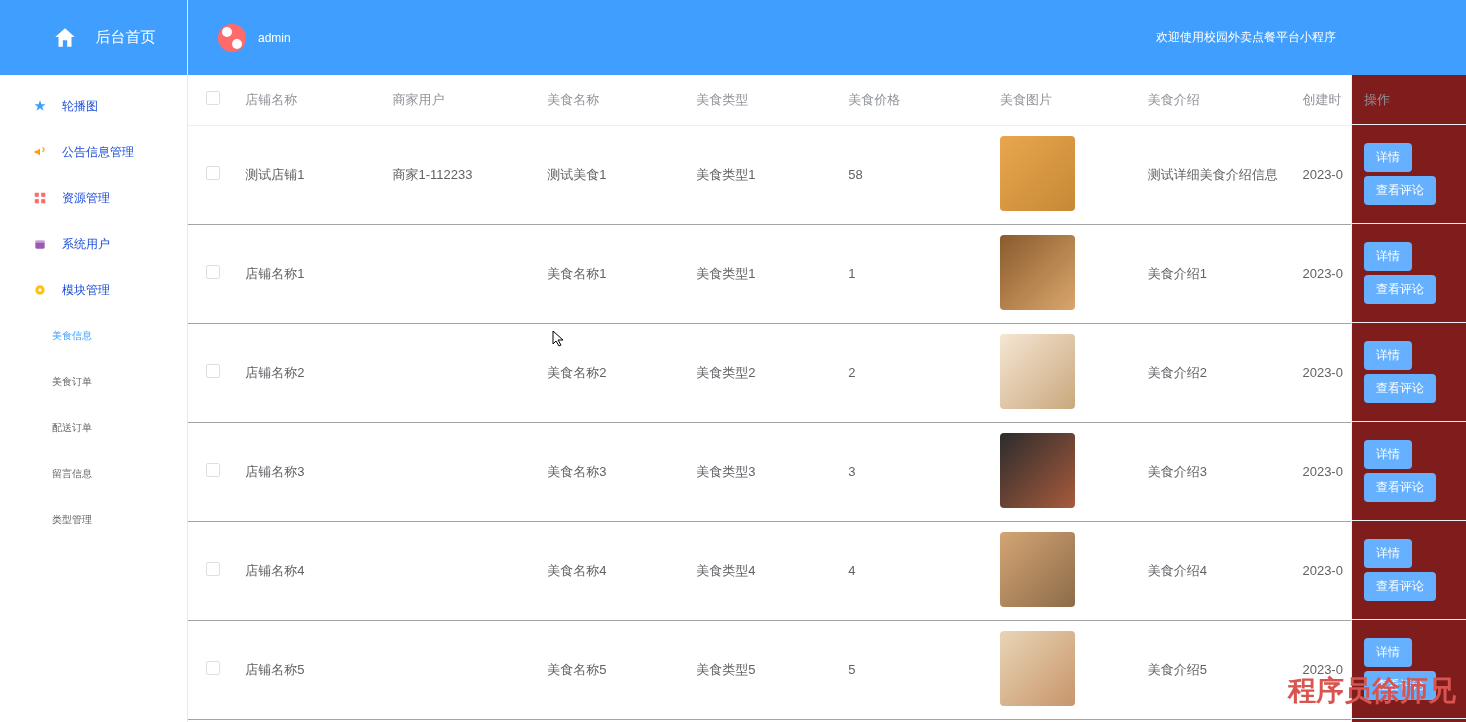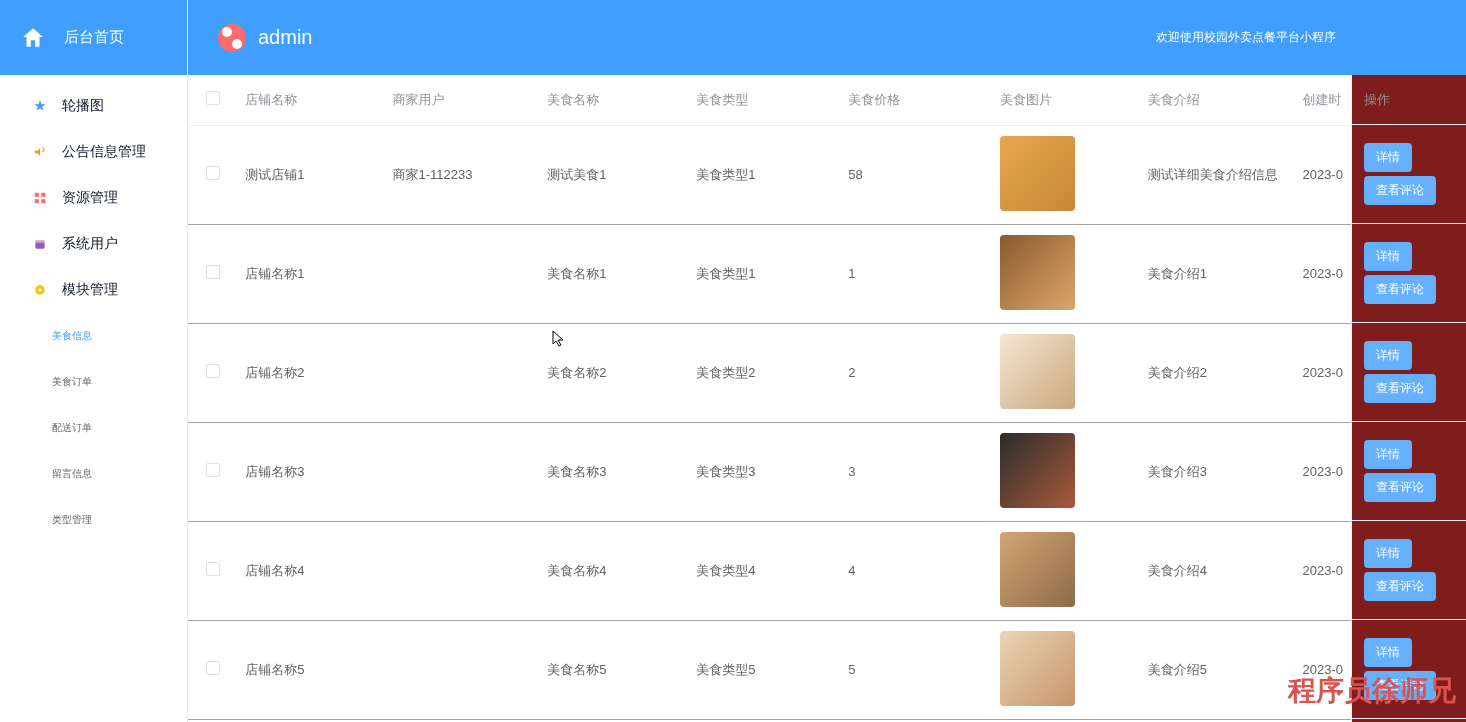--- a/index.html
+++ b/index.html
@@ -18,40 +18,41 @@
       display: flex;
       flex-direction: column;
     }
     .sidebar-header {
       height: 75px;
       background: #409EFF;
       display: flex;
       align-items: center;
       padding-left: 18px;
       gap: 16px;
+      justify-content: center;
     }
     .home-icon {
       width: 30px;
       height: 30px;
       display: flex;
       align-items: center;
       justify-content: center;
     }
     .home-icon svg { fill: #fff; width: 26px; height: 26px; }
     .sidebar-header-title { color: #fff; font-size: 15px; }
     .sidebar-menu { flex: 1; padding-top: 8px; }
     .menu-item {
       display: flex;
       align-items: center;
       height: 46px;
       padding-left: 32px;
       gap: 14px;
       cursor: pointer;
     }
-    .menu-item-label { color: #0f172a; font-size: 14px; }
+    .menu-item-label { color: #1d4ed8; font-size: 12px; }
     .menu-icon { width: 16px; height: 16px; display:inline-flex; align-items:center; justify-content:center; }
     .sub-menu-item {
       display: flex;
       align-items: center;
       height: 46px;
       padding-left: 52px;
       cursor: pointer;
       font-size: 10px;
       color: #666;
     }
@@ -72,21 +73,21 @@
       height: 28px;
       border-radius: 50%;
       background: #FF6B6B;
       position: relative;
     }
     .avatar::before,.avatar::after{
       content:'';position:absolute;border-radius:50%;
     }
     .avatar::before{width:10px;height:10px;background:#fff;top:3px;left:4px;}
     .avatar::after{width:10px;height:10px;background:#fff;bottom:3px;right:4px;}
-    .username { color: #fff; font-size: 20px; }
+    .username { color: #fff; font-size: 12px; }
     .topbar-title { color: #fff; font-size: 12px; margin-right: 100px; }
     
     .content { flex: 1; overflow: hidden; position: relative; display:flex; }
     .table-wrap{ flex:1; overflow-x:auto; overflow-y:hidden;}
     table { border-collapse: collapse; }
     th, td {
       text-align: left;
       font-weight: normal;
       padding: 10px 8px;
       font-size: 13px;

